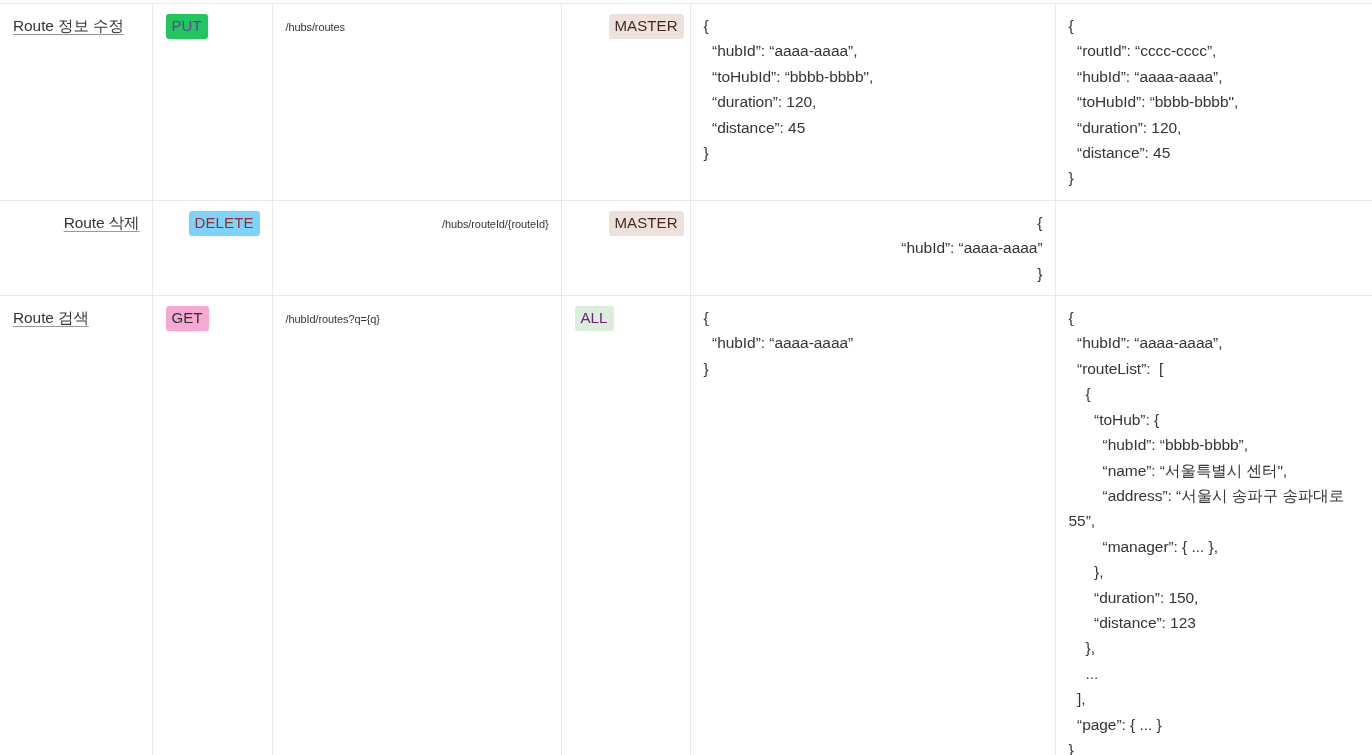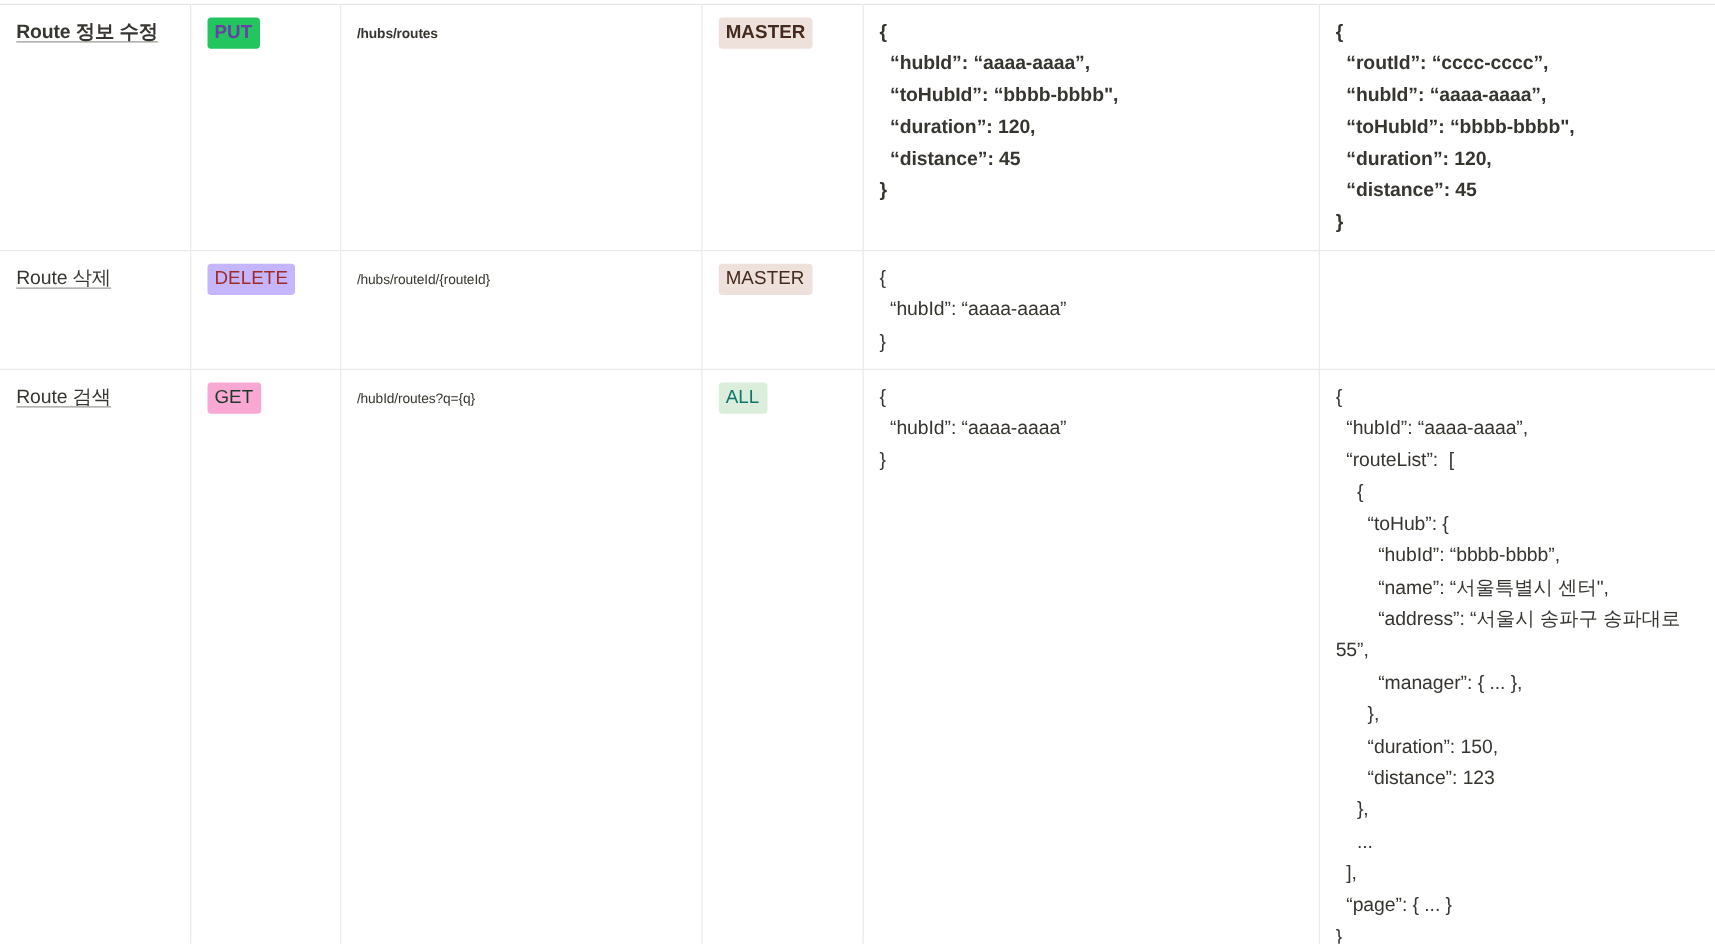--- a/index.html
+++ b/index.html
@@ -45,22 +45,22 @@
   table.api-table td:last-child { border-right: none; }
 
   
   col.c-name   { width: 152px; }
   col.c-method { width: 120px; }
   col.c-path   { width: 289px; }
   col.c-role   { width: 129px; }
   col.c-req    { width: 365px; }
   col.c-res    { width: 317px; }
 
-  .row-edit   td { height: 189px; font-weight: bold; }
-  .row-delete td { height: 90px; }
+  .row-edit   td { height: 189px; }
+  .row-delete td { height: 90px; text-align: right; }
 
   
   .name-link {
     display: inline;
     text-decoration: underline;
     text-decoration-color: #9b9a97;
     text-underline-offset: 3px;
     color: #37352f;
     font-size: 15.5px;
     letter-spacing: -0.1px;
@@ -71,24 +71,24 @@
   .badge {
     display: inline-block;
     border-radius: 3px;
     padding: 1px 6px 2px 6px;
     font-size: 15px;
     line-height: 22px;
     letter-spacing: 0.1px;
     white-space: nowrap;
   }
   .badge-put    { background: #22c55e; color: #6940a5; }
-  .badge-delete { background: #c4b5fd; color: #9f2a26; }
+  .badge-delete { background: #7dd3fc; color: #9f2a26; }
   .badge-get    { background: #f9a8d4; color: #1c3829; }
-  .badge-master { background: #eee0da; color: #442a1e; }
-  .badge-all    { background: #dbeddb; color: #0f766e; }
+  .badge-master { background: #eee0da; color: #442a1e; margin-left: 34px; }
+  .badge-all    { background: #dbeddb; color: #701a75; }
 
   .method-cell, .role-cell { padding-top: 10px; }
 
   .path-text {
     font-size: 11px;
     letter-spacing: -0.1px;
     word-break: break-word;
   }
 
   

